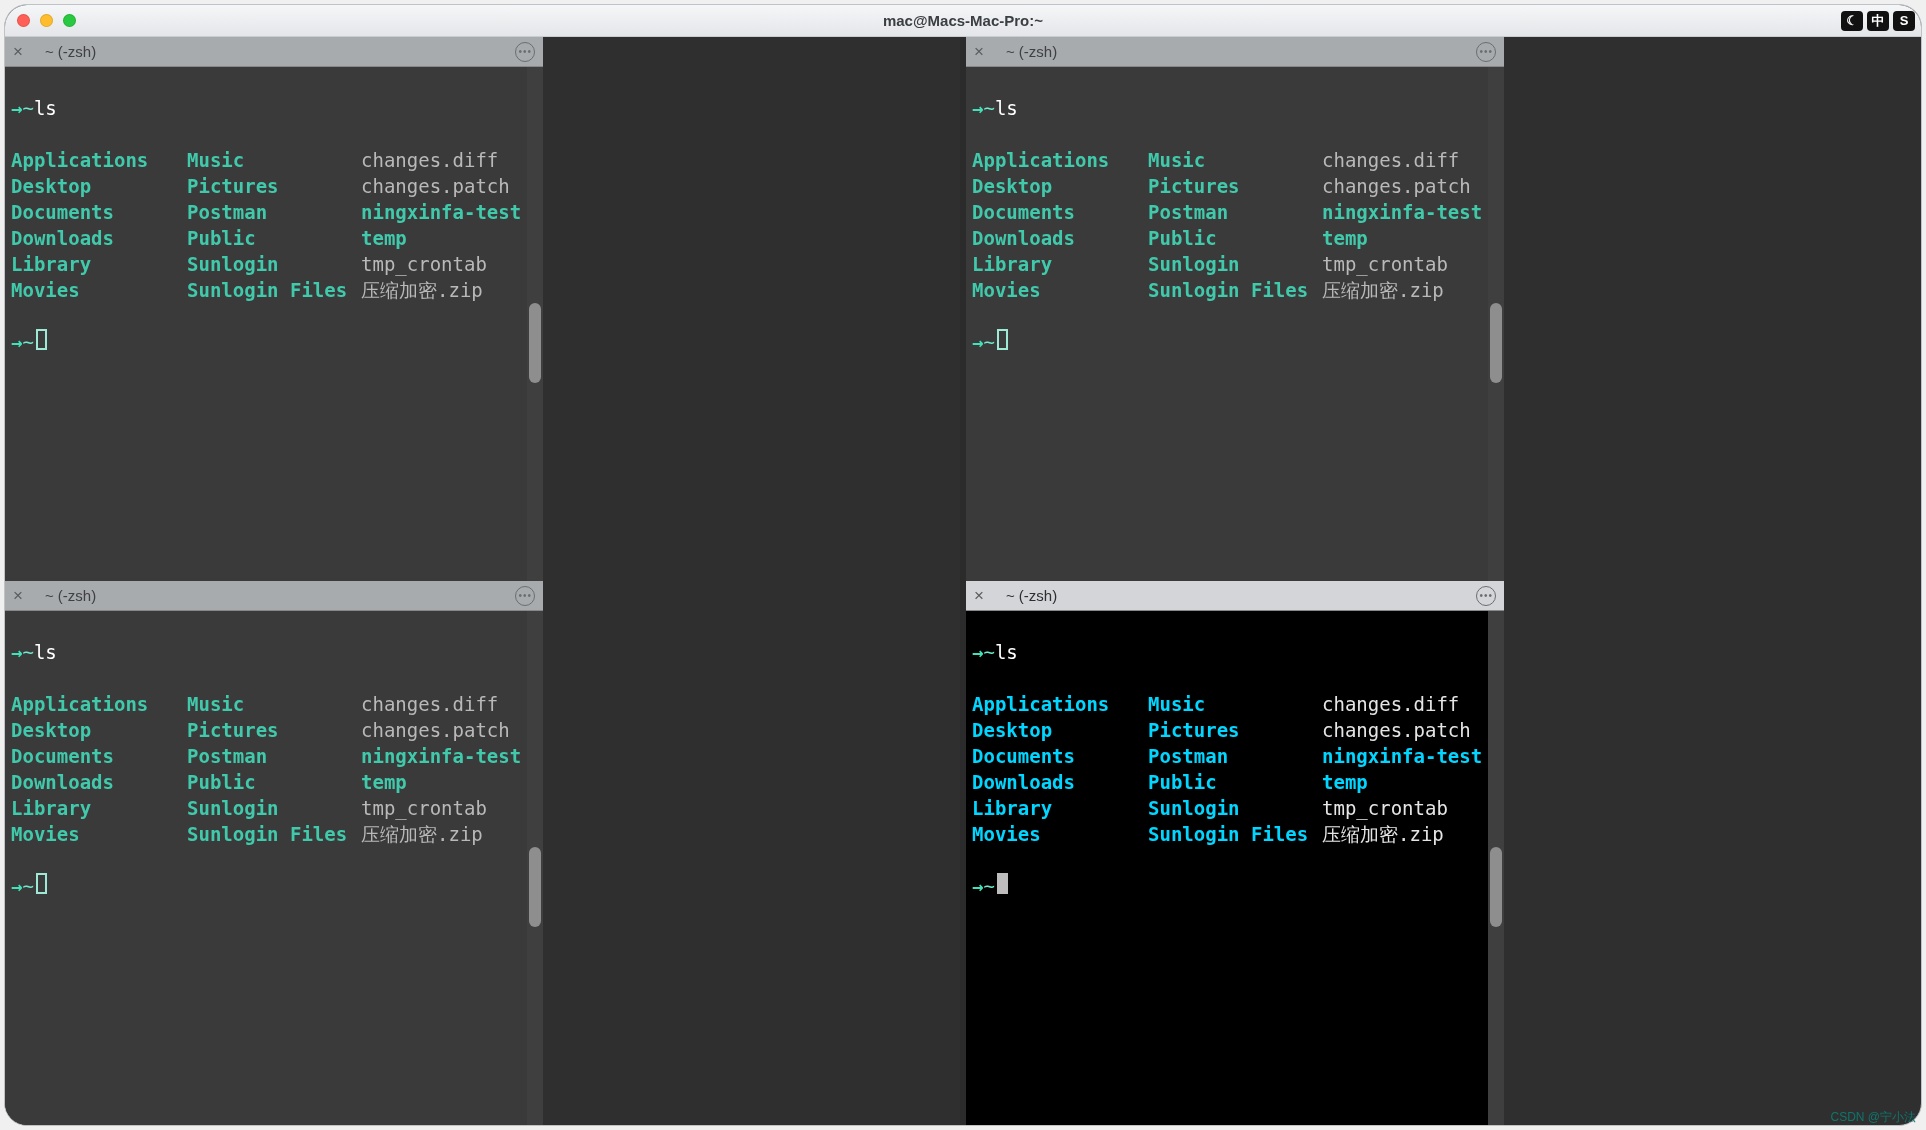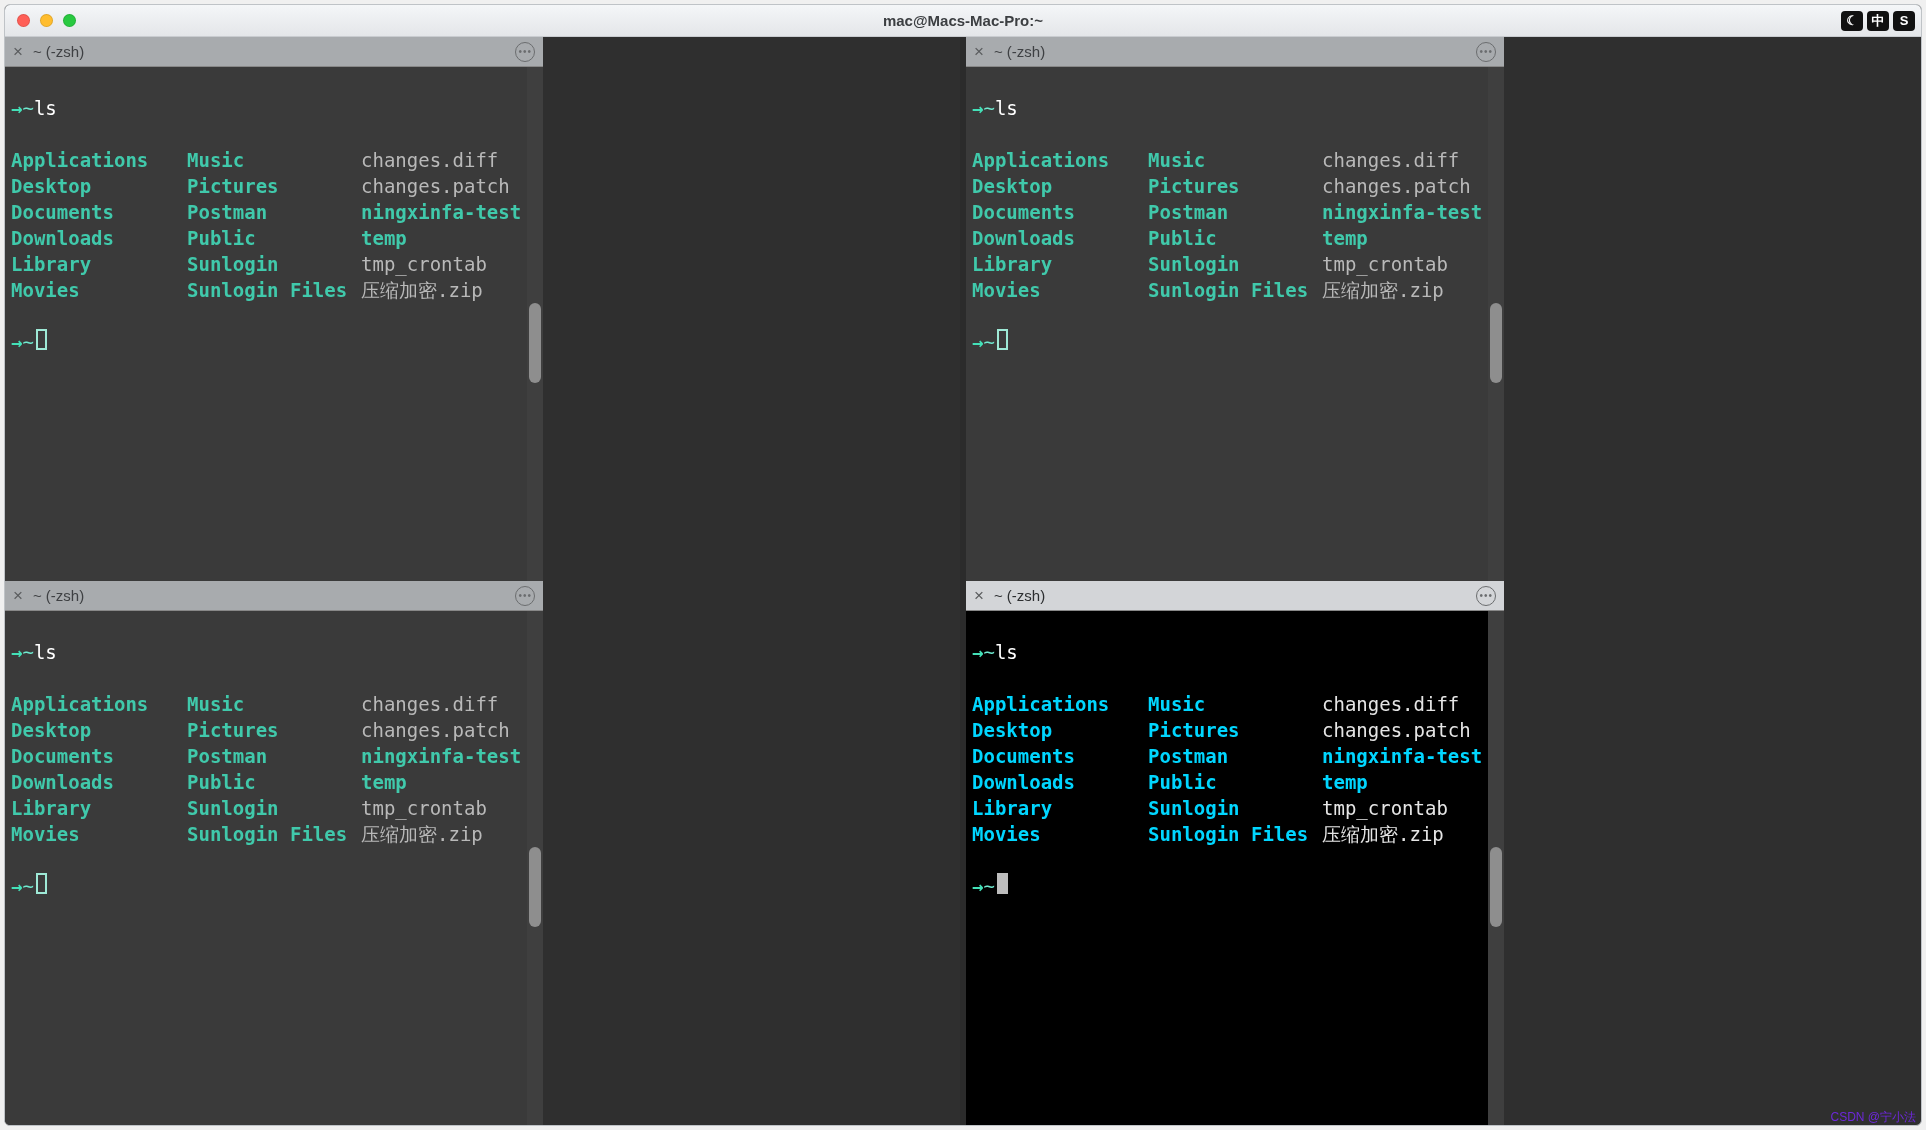--- a/index.html
+++ b/index.html
@@ -8,21 +8,21 @@
     width: 1440px;
     height: 846px;
     font-family: "Menlo", "Consolas", monospace;
     font-size: 18px;
     background: #f0f0f0;
     overflow: hidden;
   }
   .window {
     position: absolute;
     inset: 4px;
-    border-radius: 6px;
+    border-radius: 23px;
     overflow: hidden;
     border: 1px solid #bfc3c7;
     background: #2f2f2f;
     display: flex;
     flex-direction: column;
   }
   .titlebar {
     height: 31px;
     background: linear-gradient(#f4f6f8, #e4e6e9);
     border-bottom: 1px solid #c9ccd0;
@@ -101,21 +101,21 @@
   .tabbar.inactive { background: #a8abae; color: #3e4043; }
   .tabbar.active   { background: #d3d5d8; color: #2c2e30; }
 
   .tab-x {
     font-size: 17px;
     color: #5a5c5e;
     margin-right: 10px;
     line-height: 1;
     cursor: pointer;
   }
-  .tab-label { flex: 0 0 auto; }
+  .tab-label { flex: 0 0 auto; margin-left: 12px; }
   .tabbar .spacer { flex: 1 1 auto; }
   .tab-more {
     width: 20px; height: 20px; border-radius: 50%;
     border: 1.6px solid #6b6d6f;
     color: #6b6d6f;
     display: flex; align-items: center; justify-content: center;
     font-size: 10px; letter-spacing: 1px;
     cursor: pointer;
     box-sizing: border-box;
   }
@@ -173,21 +173,21 @@
     vertical-align:-3px; margin-left:2px;
   }
   .cursor.solid { background:#bdbdbd; border:none; }
 
   .watermark {
     position: fixed;
     right: 10px;
     bottom: 4px;
     font-family: -apple-system, Arial, sans-serif;
     font-size: 12px;
-    color: #6d28d9;
+    color: #0f766e;
   }
 </style>
 </head>
 <body>
 
 <div class="window">
 
   <div class="titlebar">
     <div class="traffic">
       <div class="tl red"></div>

